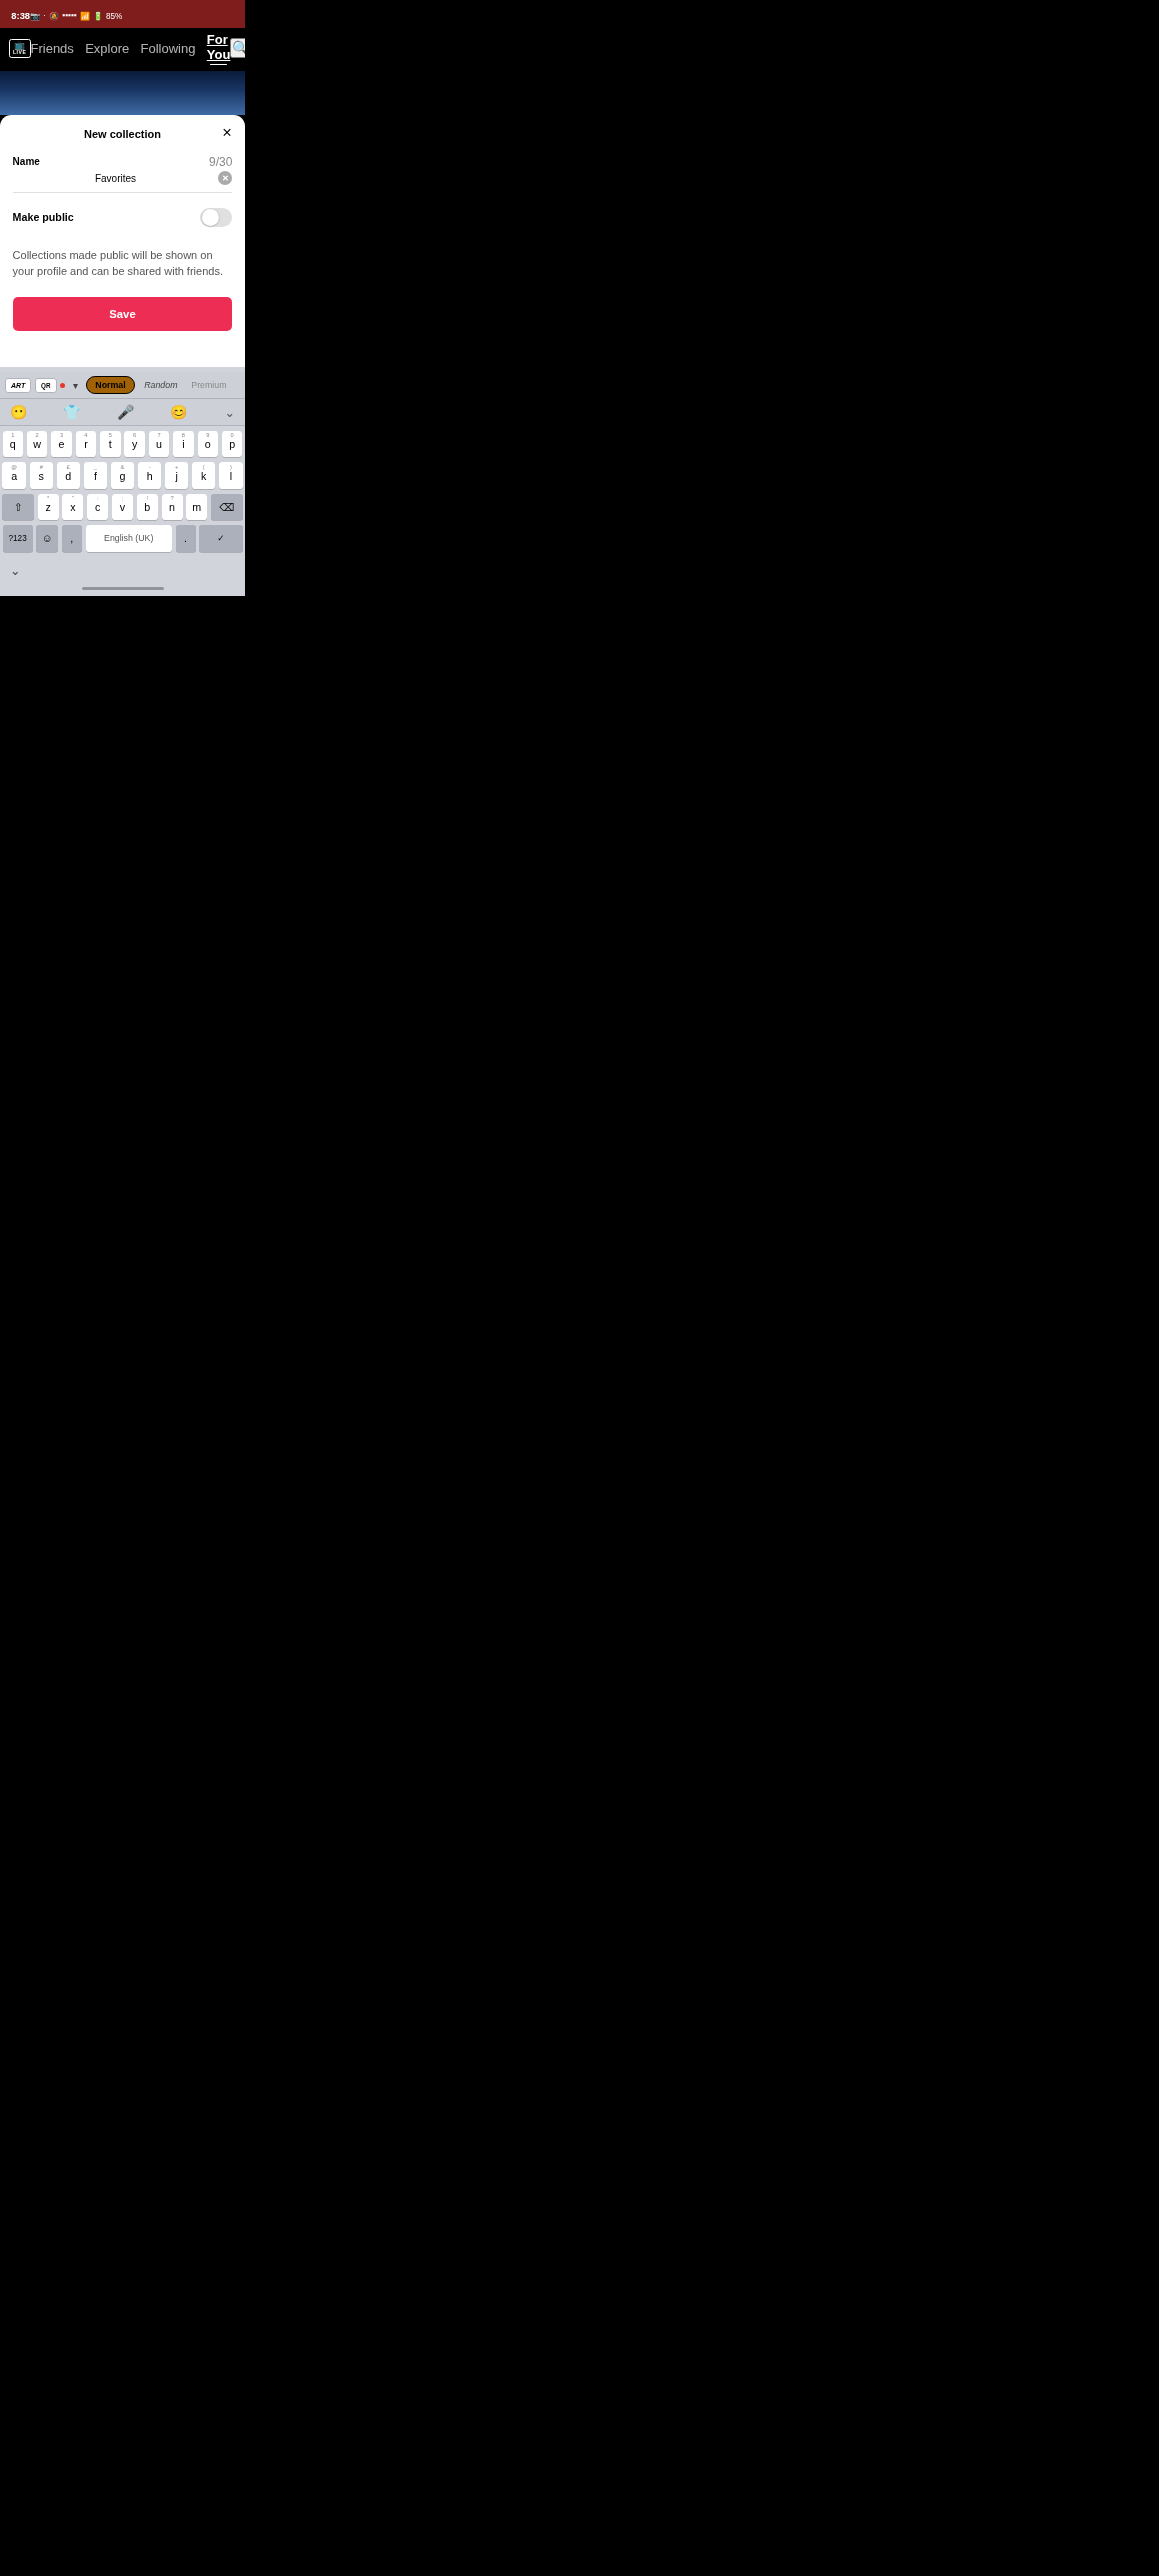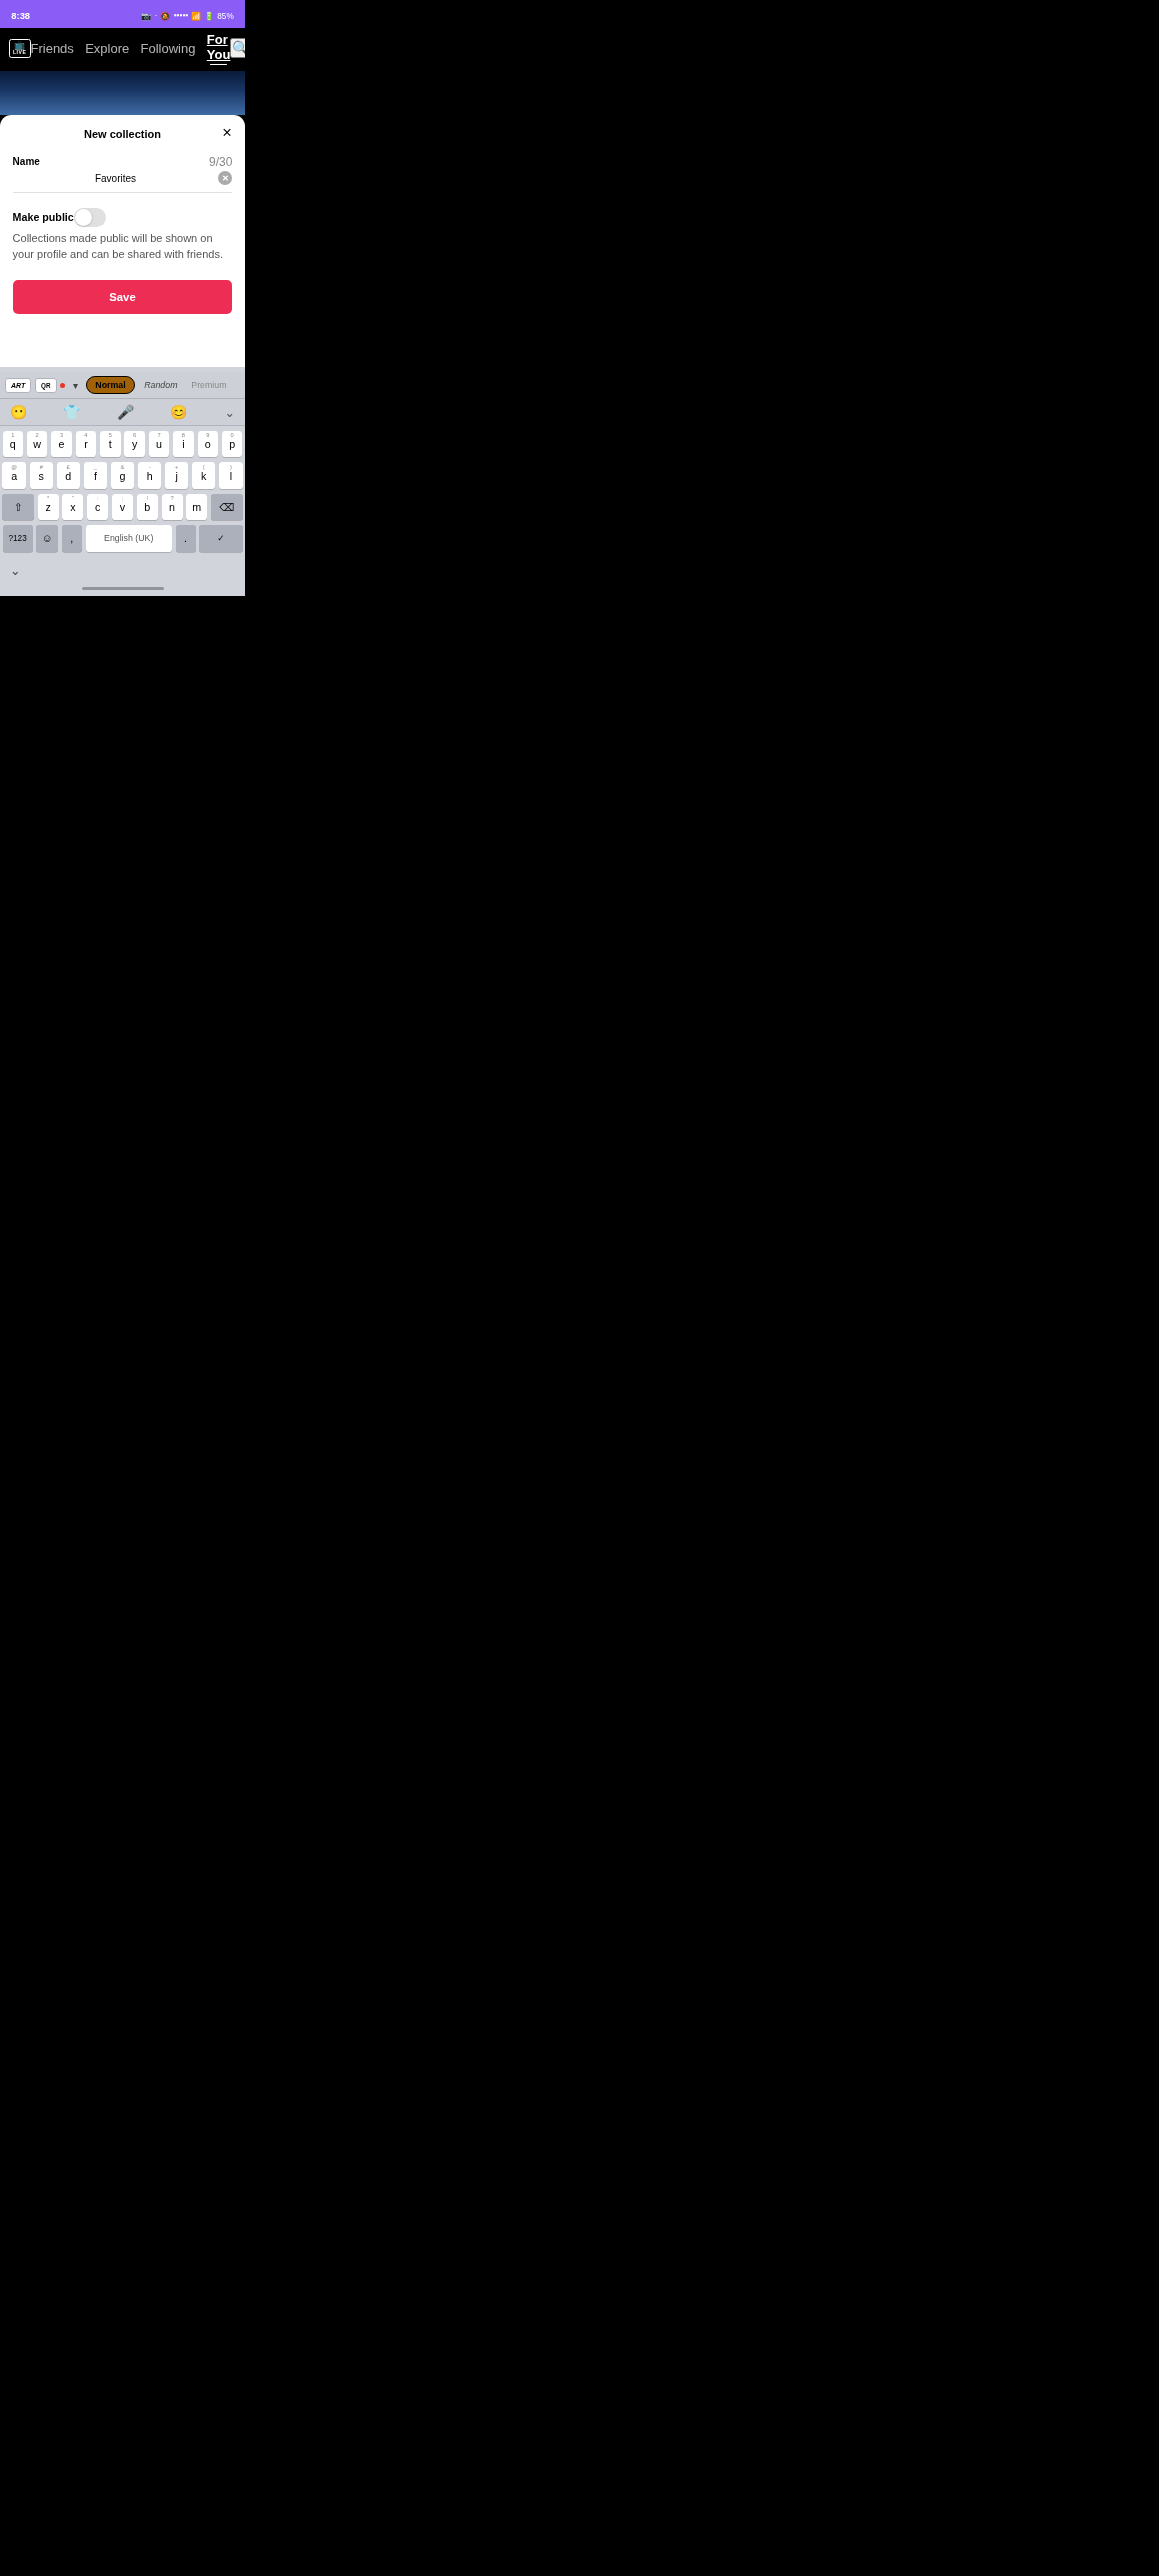--- a/index.html
+++ b/index.html
@@ -9,23 +9,22 @@
       width: 245px;
       min-height: 531px;
       font-family: -apple-system, BlinkMacSystemFont, 'SF Pro Display', 'Helvetica Neue', Arial, sans-serif;
       background: #000;
       overflow-x: hidden;
       position: relative;
     }
 
     
     .status-bar {
-      background: #8b5cf6;
-      display: flex;
-      justify-content: space-between;
+      background: #7f1d1d;
+      display: flex;
       align-items: center;
       padding: 7.5px 11.3px 3.8px;
       height: 28px;
     }
     .status-time {
       color: #fff;
       font-size: 9.4px;
       font-weight: 600;
     }
     .status-icons {
@@ -175,22 +174,23 @@
       color: #fff;
       font-size: 8.2px;
       font-weight: 700;
       cursor: pointer;
       flex-shrink: 0;
     }
 
     
     .make-public-row {
       display: flex;
-      align-items: center;
-      margin-bottom: 4px;
+      justify-content: space-between;
+      align-items: center;
+      margin-bottom: 21px;
     }
     .make-public-label {
       font-size: 10.7px;
       font-weight: 600;
       color: #000;
     }
     .toggle {
       width: 32px;
       height: 19.5px;
       background: #e0e0e0;

